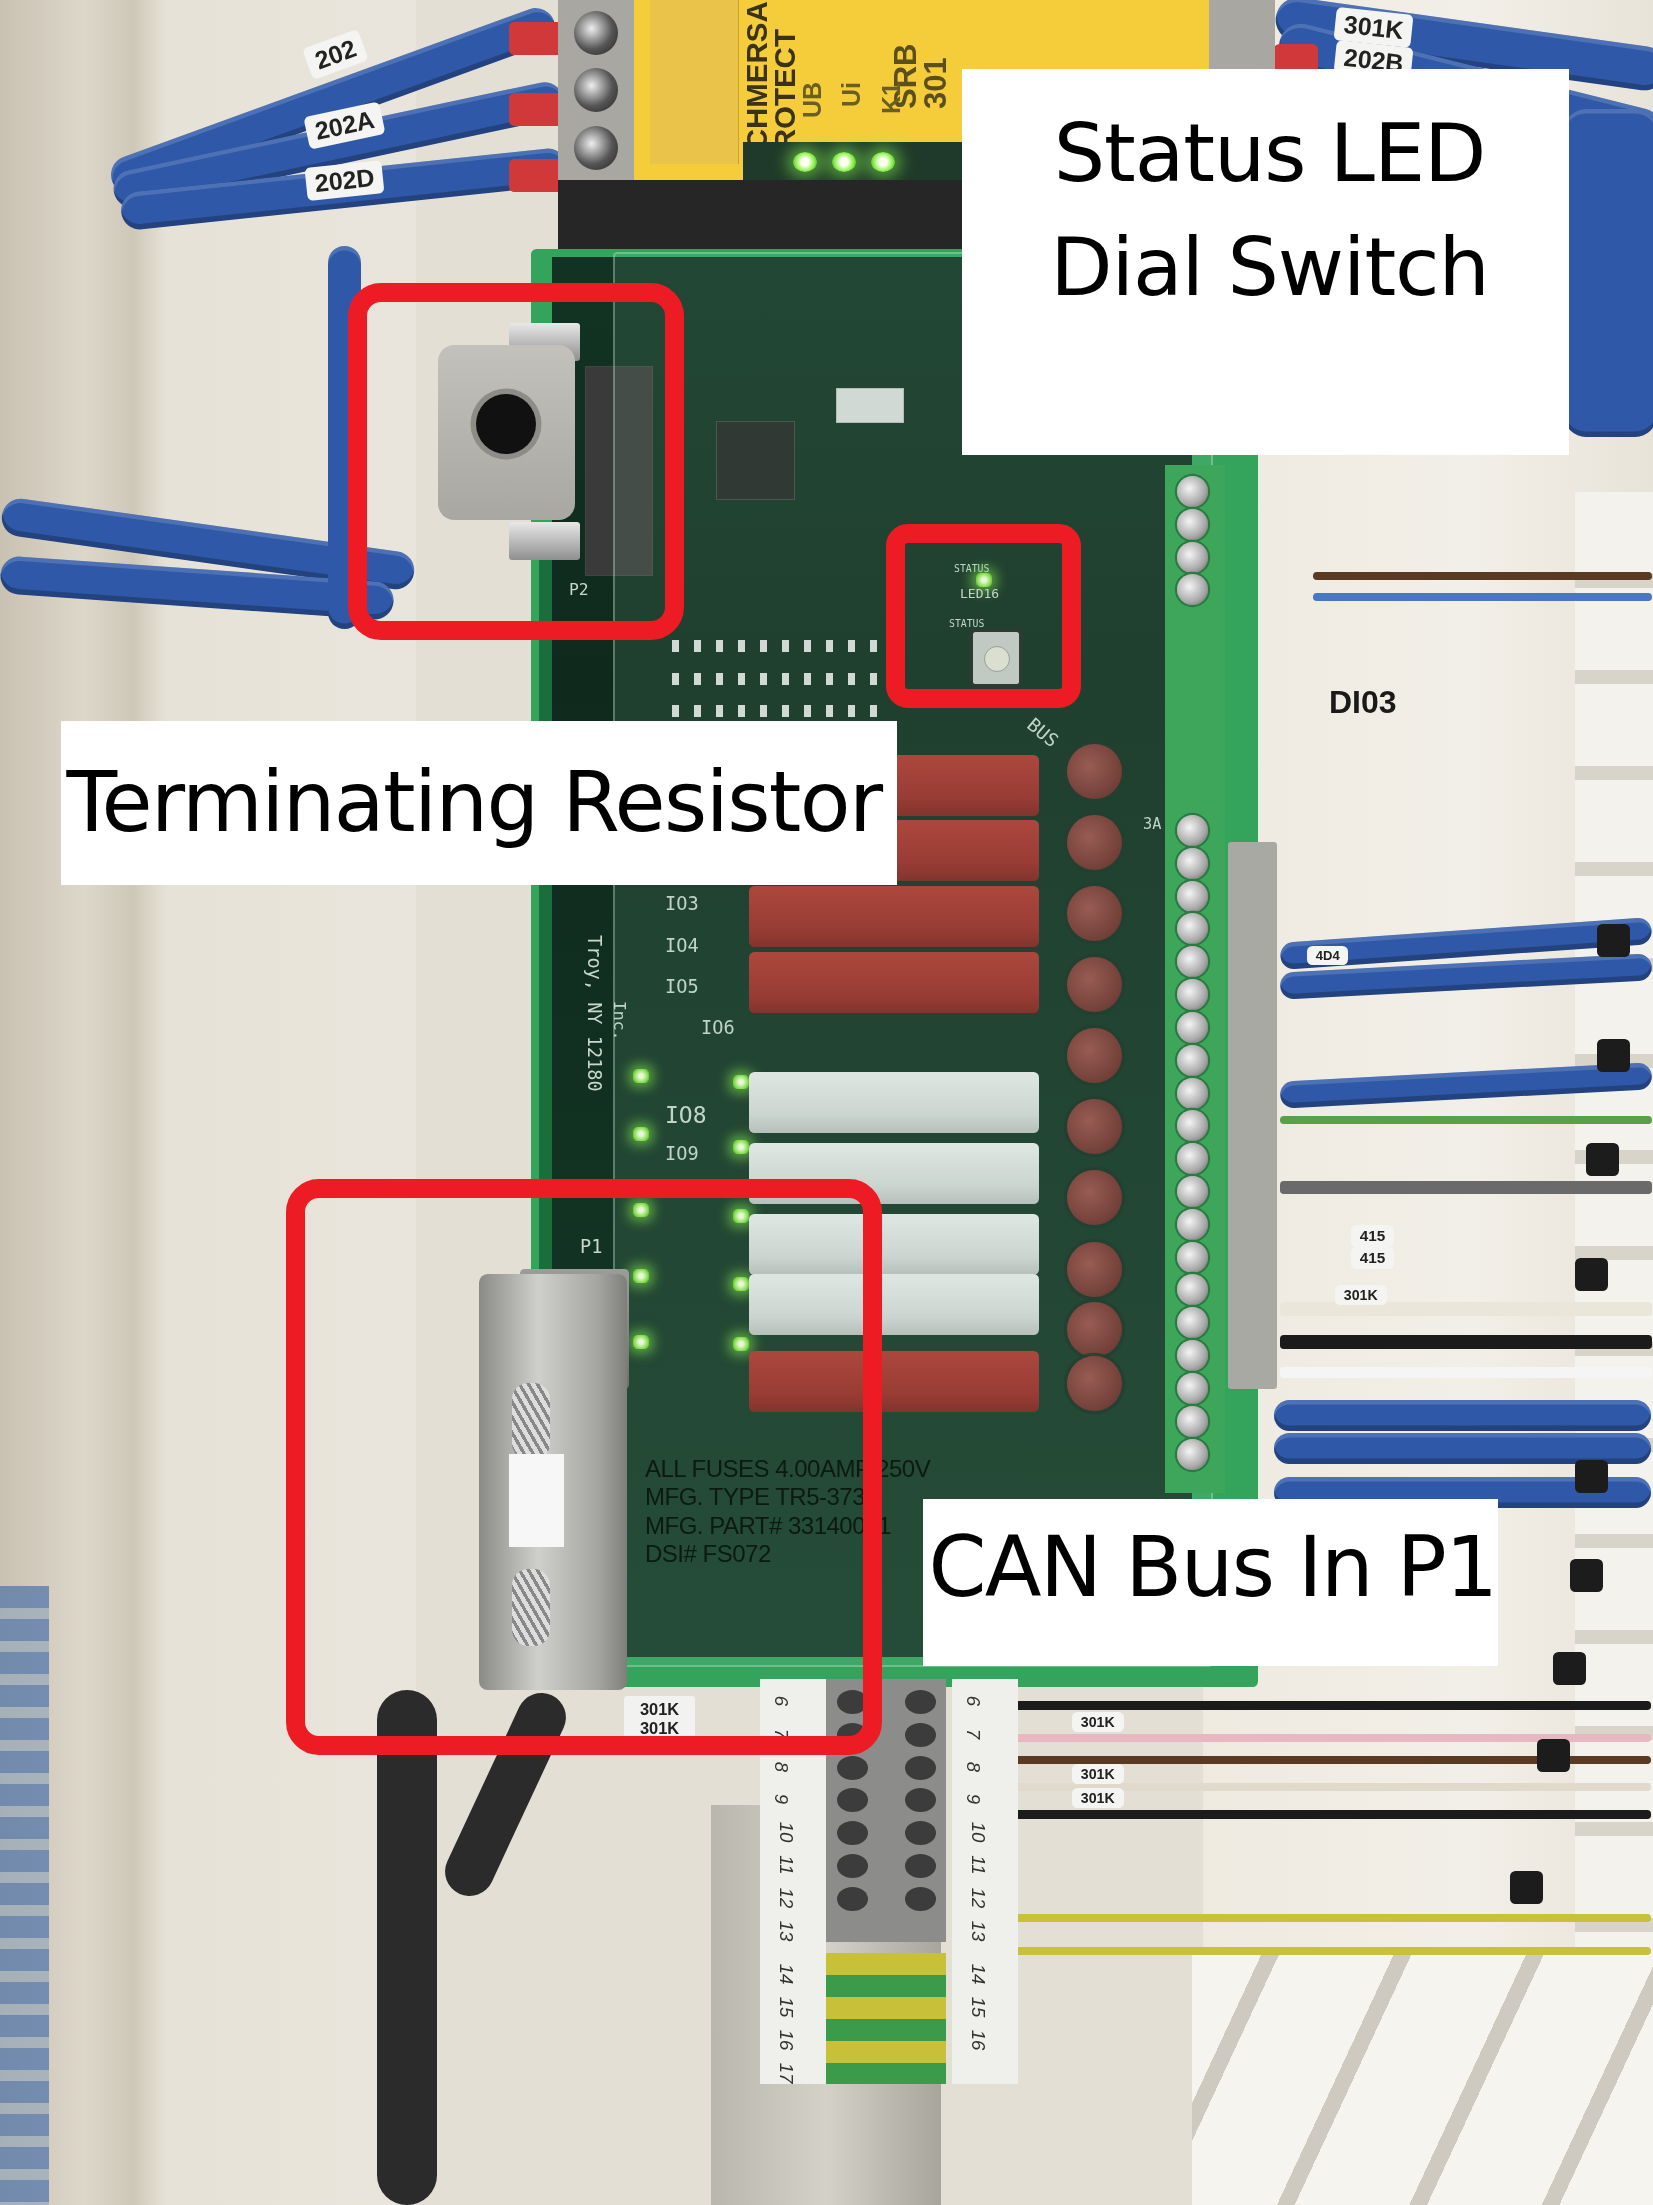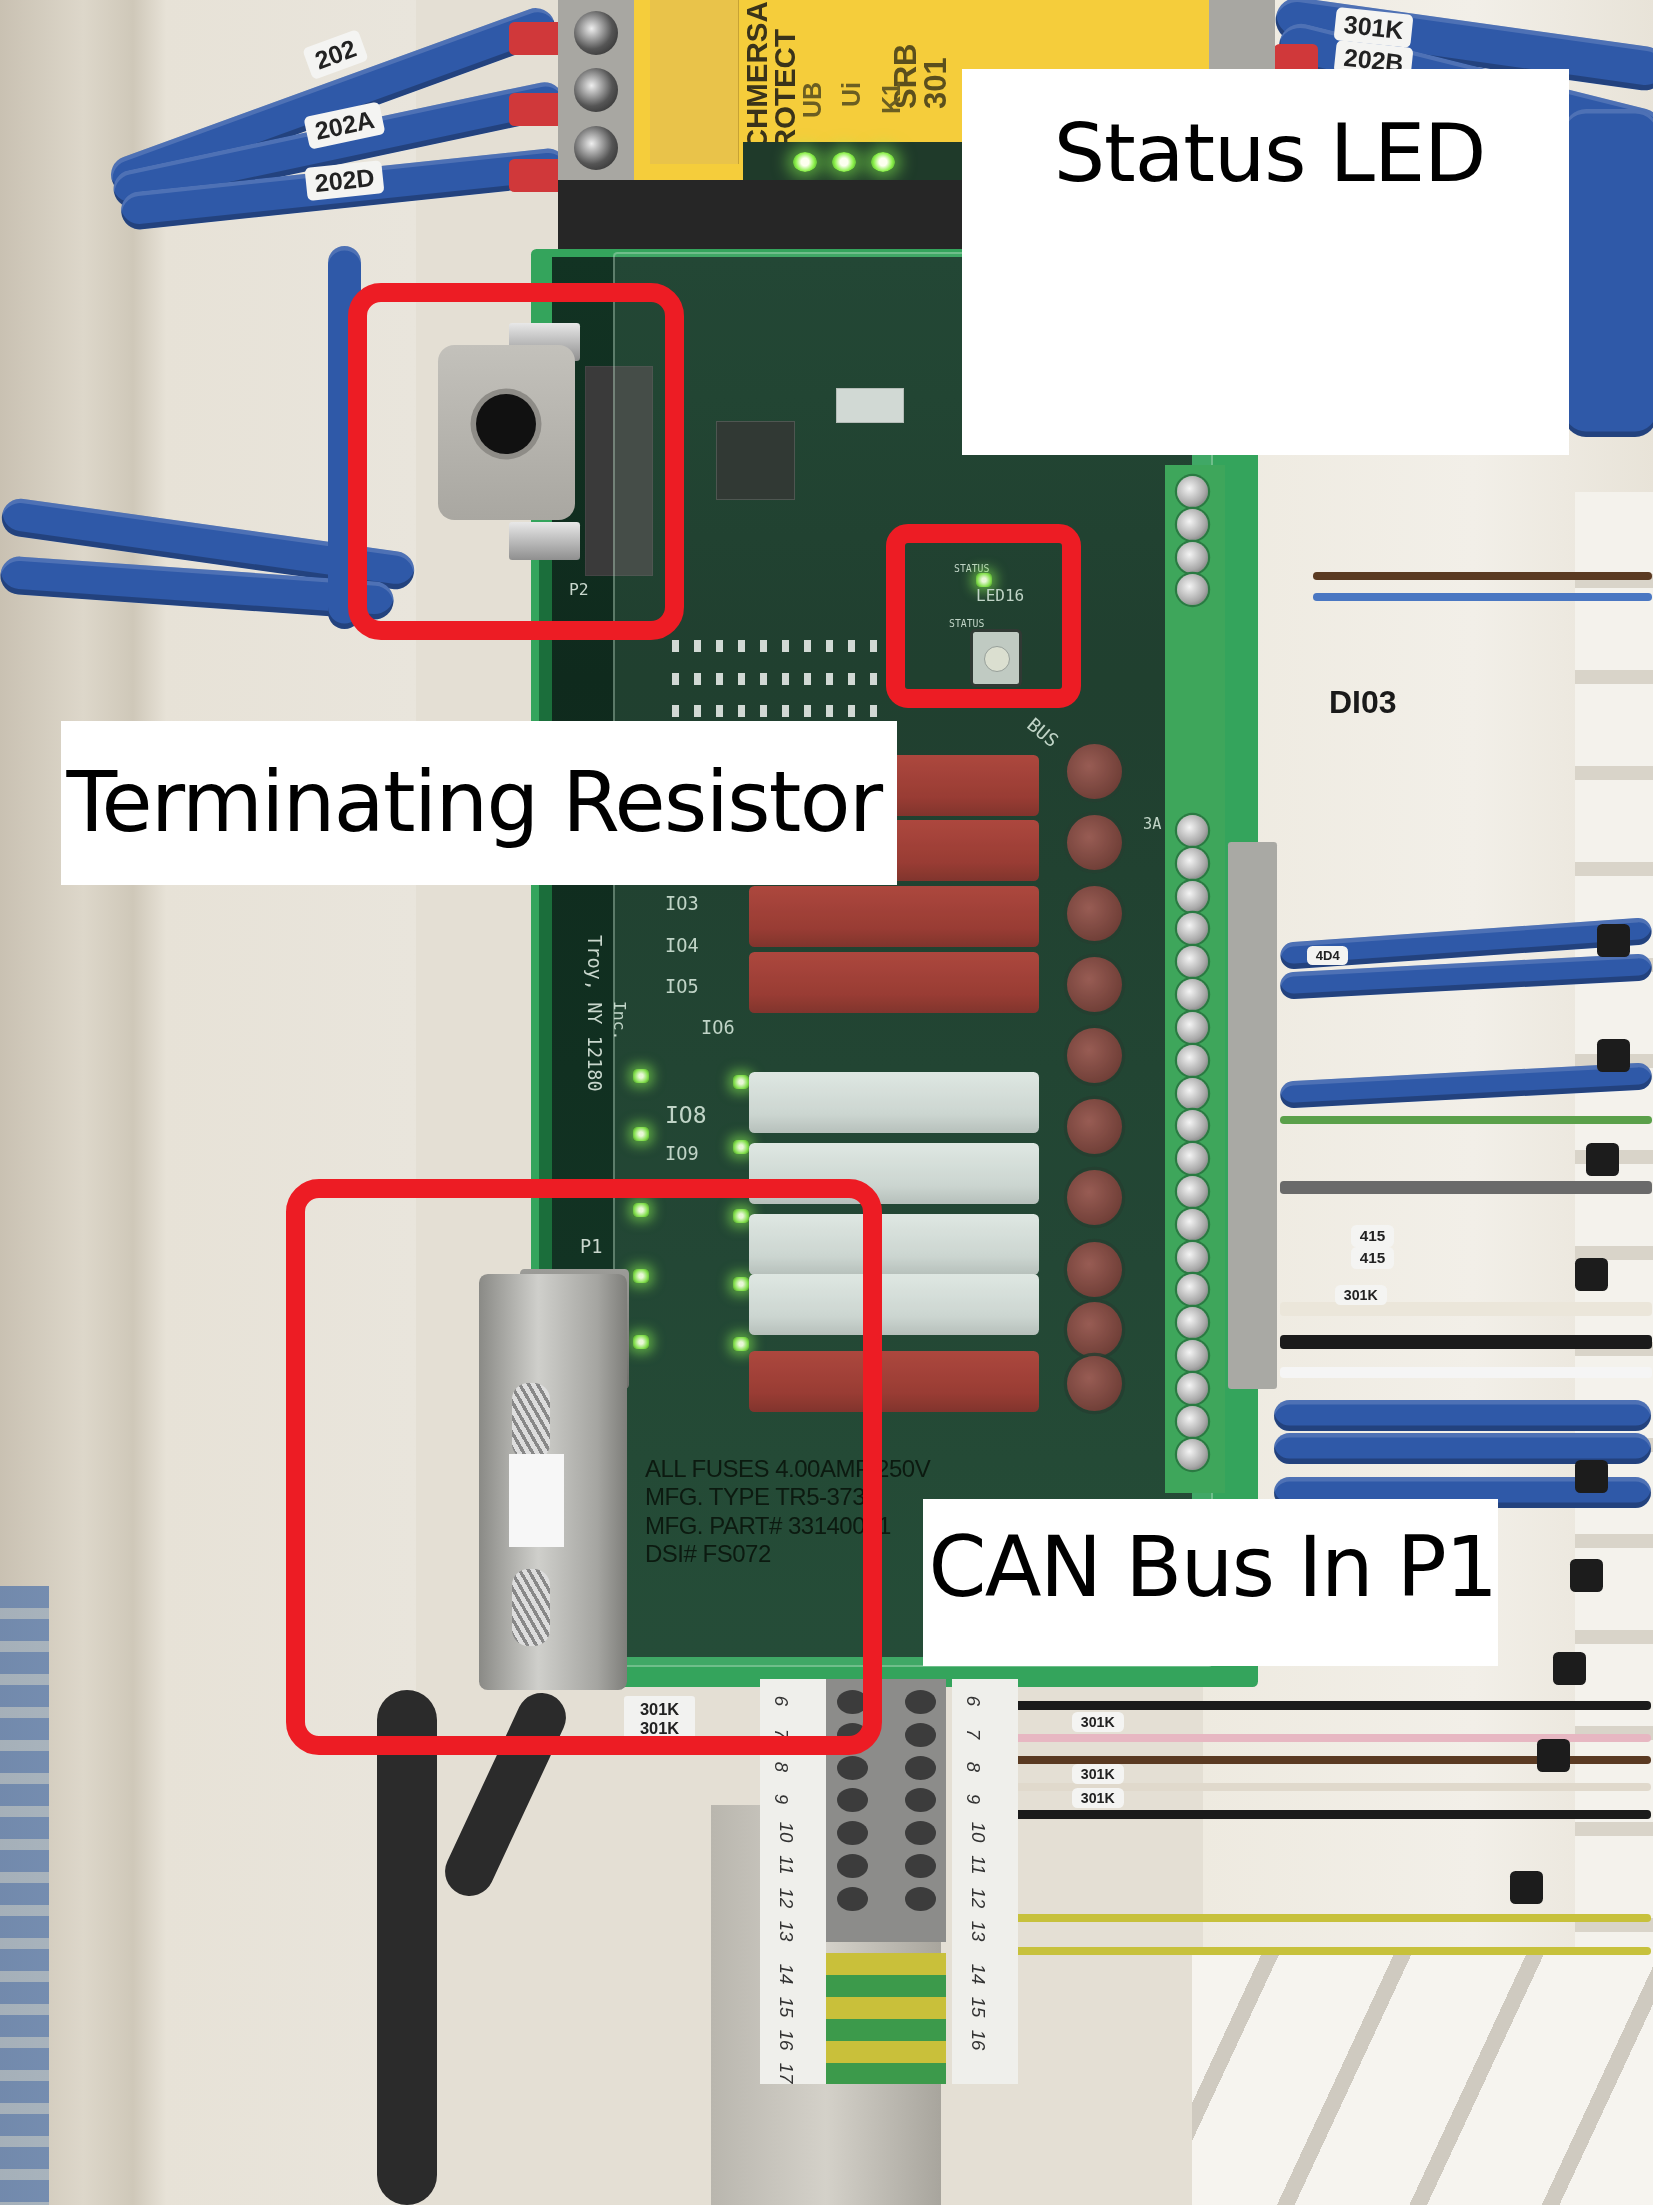--- a/index.html
+++ b/index.html
@@ -162,21 +162,21 @@
   <div class="chip" style="left:164px;top:164px;width:77px;height:77px;"></div>
   <div class="chip" style="left:33px;top:109px;width:66px;height:208px;background:#3a3a3a;"></div>
   <div class="smd-row" style="left:120px;top:383px;width:208px;"></div>
   <div class="smd-row" style="left:120px;top:416px;width:208px;"></div>
   <div class="smd-row" style="left:120px;top:448px;width:208px;"></div>
   <div class="chip" style="left:284px;top:131px;width:66px;height:33px;background:#ddd;border-color:#bbb;"></div>
 </div>
 
 <span class="abs pcb-silk" style="left:954px;top:563px;font-size:9.8px;">STATUS</span>
 <div class="abs pcb-led" style="left:976px;top:573px;"></div>
-<span class="abs pcb-silk" style="left:960px;top:586px;font-size:16px;margin-left:16px;">LED16</span>
+<span class="abs pcb-silk" style="left:960px;top:586px;font-size:13px;">LED16</span>
 <span class="abs pcb-silk" style="left:949px;top:618px;font-size:9.8px;">STATUS</span>
 <div class="abs" style="left:970px;top:629px;width:46px;height:52px;background:#c9cbc7;border-radius:5.5px;border:3.3px solid #222;">
   <div style="position:absolute;left:11px;top:13.7px;width:24px;height:24px;border-radius:50%;background:#e8e4d8;border:1.6px solid #999;"></div>
 </div>
 <span class="abs pcb-silk" style="left:1026px;top:722px;font-size:18.6px;transform:rotate(40deg);">BUS</span>
 
 <span class="abs pcb-silk" style="left:569px;top:580px;font-size:16.4px;">P2</span>
 <span class="abs pcb-silk" style="left:580px;top:1236px;font-size:18.6px;">P1</span>
 <span class="abs pcb-silk pcb-vert" style="left:584px;top:935px;font-size:18.6px;">Troy, NY 12180</span>
 <span class="abs pcb-silk pcb-vert" style="left:610px;top:1001px;font-size:16.4px;">Inc.</span>
@@ -368,16 +368,17 @@
   <span class="tb-num" style="top:317px;">15</span>
   <span class="tb-num" style="top:350px;">16</span>
 </div>
 
 <div class="hl-box hl-term"></div>
 <div class="hl-box hl-status"></div>
 <div class="hl-box hl-can"></div>
 
 <div class="callout callout-status">
   <span>Status LED</span>
+  <span>Dial Switch</span>
 </div>
 <div class="callout callout-term">Terminating Resistor</div>
 <div class="callout callout-can">CAN Bus In P1</div>
 
 
 </body></html>

